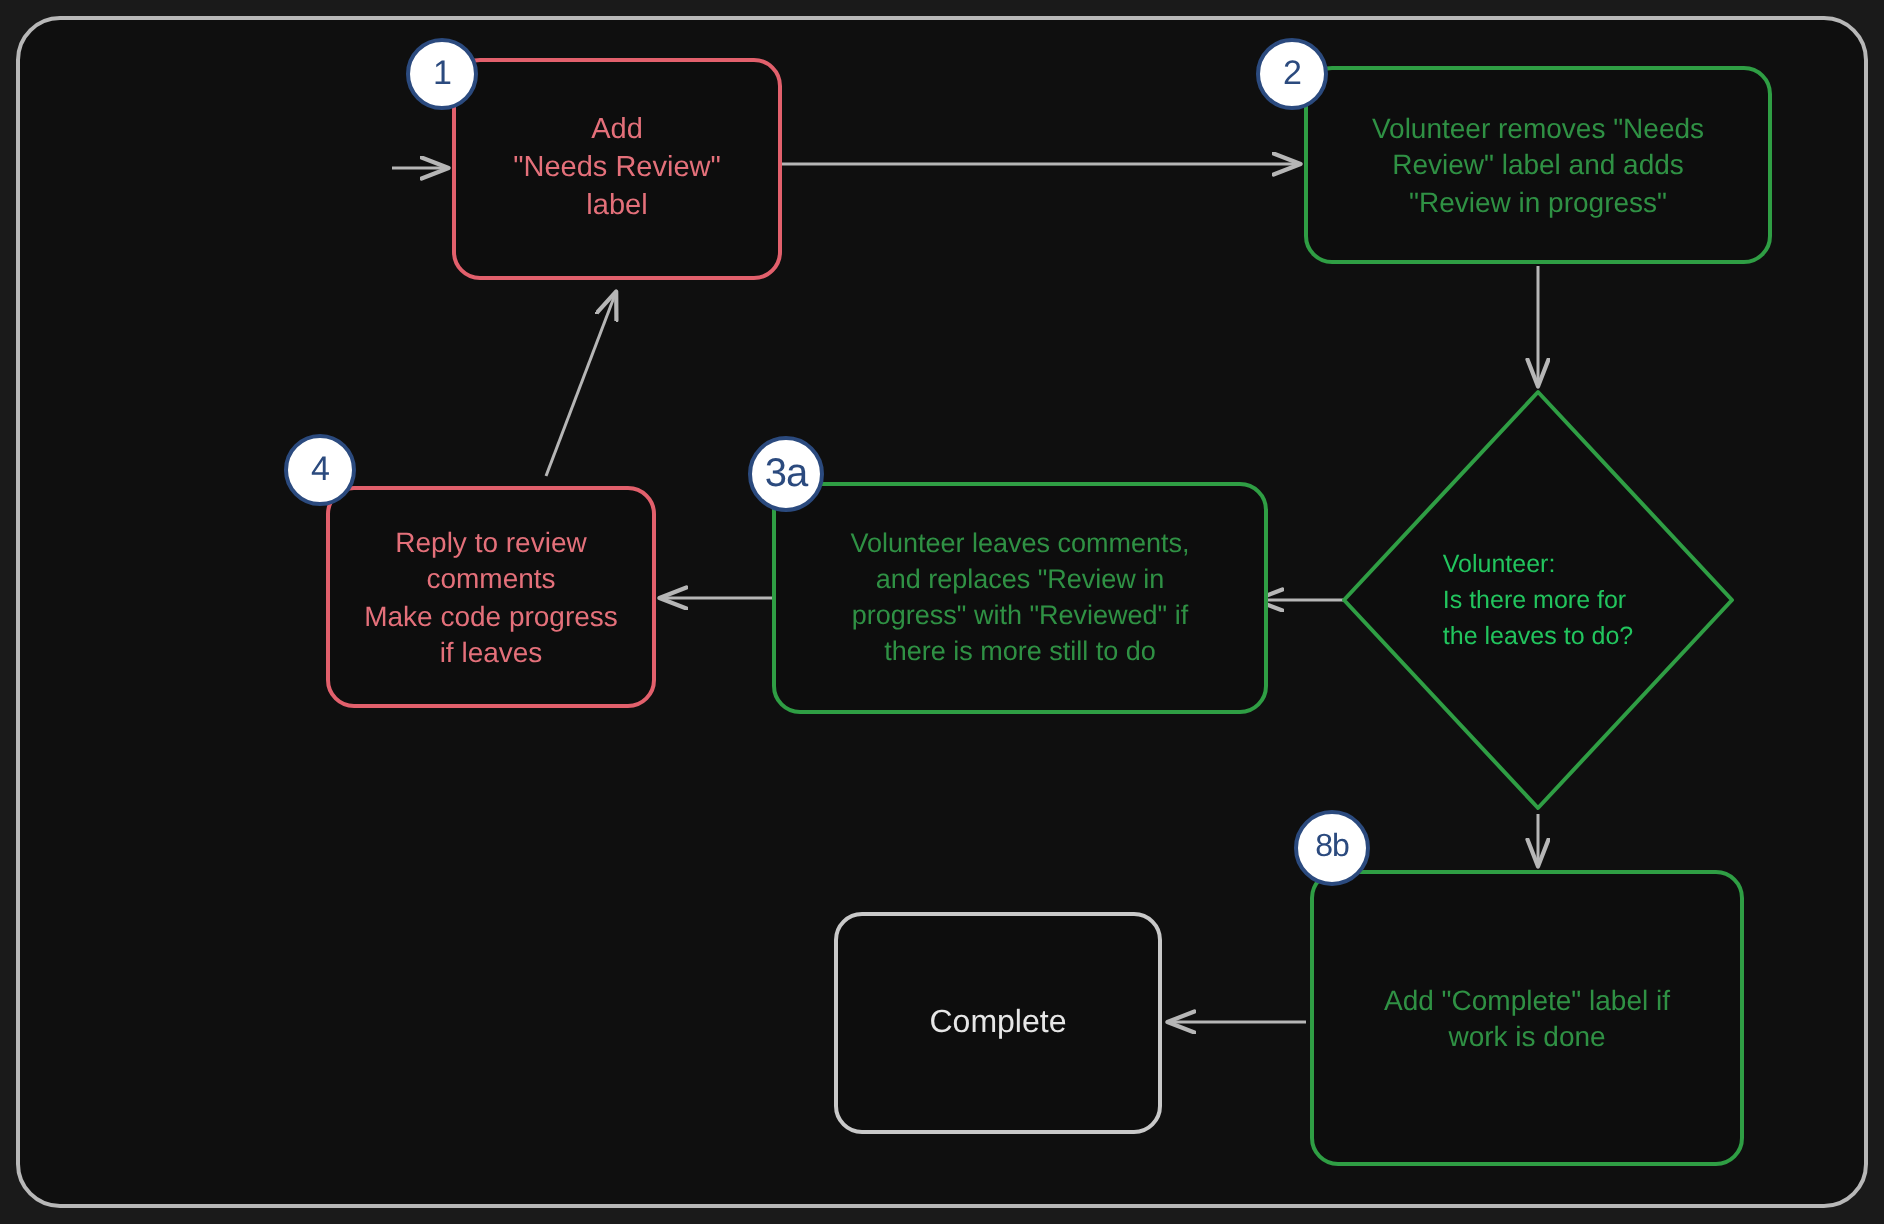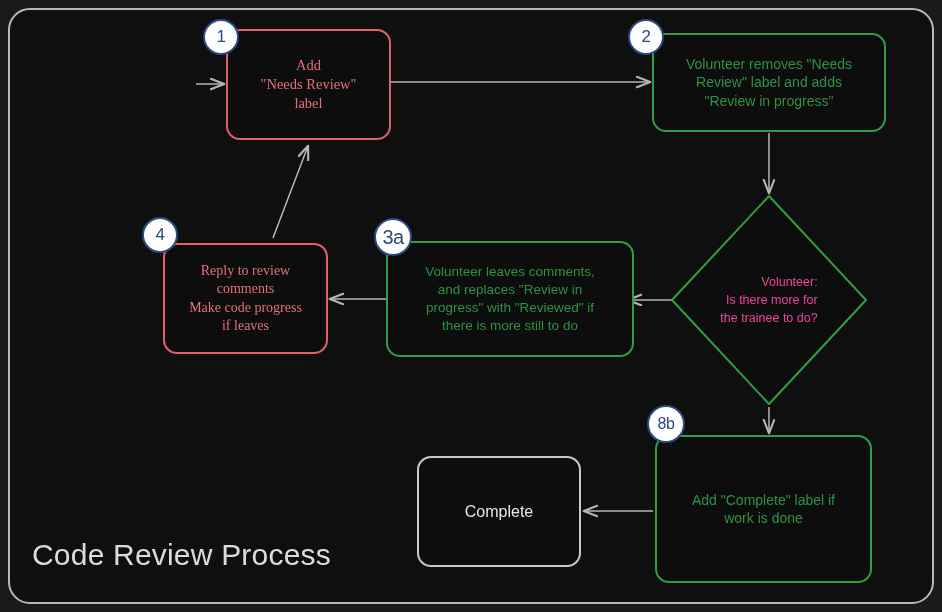--- a/index.html
+++ b/index.html
@@ -22,28 +22,28 @@
   
   .node{
     position:absolute;box-sizing:border-box;
     display:flex;align-items:center;justify-content:center;
     text-align:center;border-radius:14px;border:2px solid;
     background:#0d0d0d;line-height:1.32;
     padding:6px 10px;
   }
   .node .txt{display:block;width:100%;}
   .n-neutral{border-color:#c9c9c9;color:#e6e6e6;}
-  .n-red{border-color:#e2606c;color:#e4707a;font-family:Liberation Serif, serif;}
+  .n-red{border-color:#e2606c;color:#e4707a;}
   .n-green{border-color:#2f9e44;color:#2f9144;}
 
   
   .diamond-wrap{position:absolute;}
   .diamond-label{
     position:absolute;inset:0;display:flex;align-items:center;justify-content:center;
-    text-align:right;color:#ec4899;line-height:1.45;font-size:12.5px;
+    text-align:left;color:#22c55e;line-height:1.45;font-size:12.5px;
     pointer-events:none;
   }
 
   
   .badge{
     position:absolute;border-radius:50%;
     background:#ffffff;border:2.5px solid #2b4a7e;
     color:#2b4a7e;display:flex;align-items:center;justify-content:center;
     font-size:17px;font-weight:400;z-index:10;box-sizing:border-box;
     letter-spacing:-0.5px;
@@ -106,21 +106,21 @@
       <span>Review" label and adds</span><br>
       <span>"Review in progress"</span>
     </span>
   </div>
 
   <div class="diamond-wrap" style="left:672px;top:196px;width:194px;height:208px;">
     <div class="diamond-label">
       <span>
         <span>Volunteer:</span><br>
         <span>Is there more for</span><br>
-        <span>the trainee to do?</span>
+        <span>the leaves to do?</span>
       </span>
     </div>
   </div>
 
   <div class="node n-green" style="left:386px;top:241px;width:248px;height:116px;font-size:13.5px;">
     <span class="txt">
       <span>Volunteer leaves comments,</span><br>
       <span>and replaces "Review in</span><br>
       <span>progress" with "Reviewed" if</span><br>
       <span>there is more still to do</span>
@@ -160,15 +160,14 @@
   </div>
 
   <div class="badge" style="left:647px;top:405px;width:38px;height:38px;font-size:16px;">
     <span>8b</span>
   </div>
 
   <div class="badge" style="left:142px;top:217px;width:36px;height:36px;">
     <span>4</span>
   </div>
 
-  <div class="title">Code Review Process</div>
 
 </div>
 
 </body></html>

